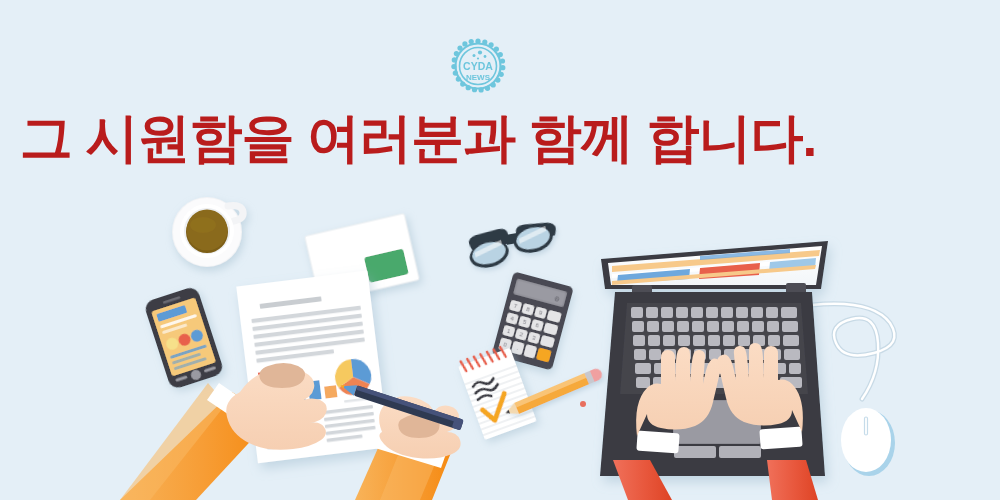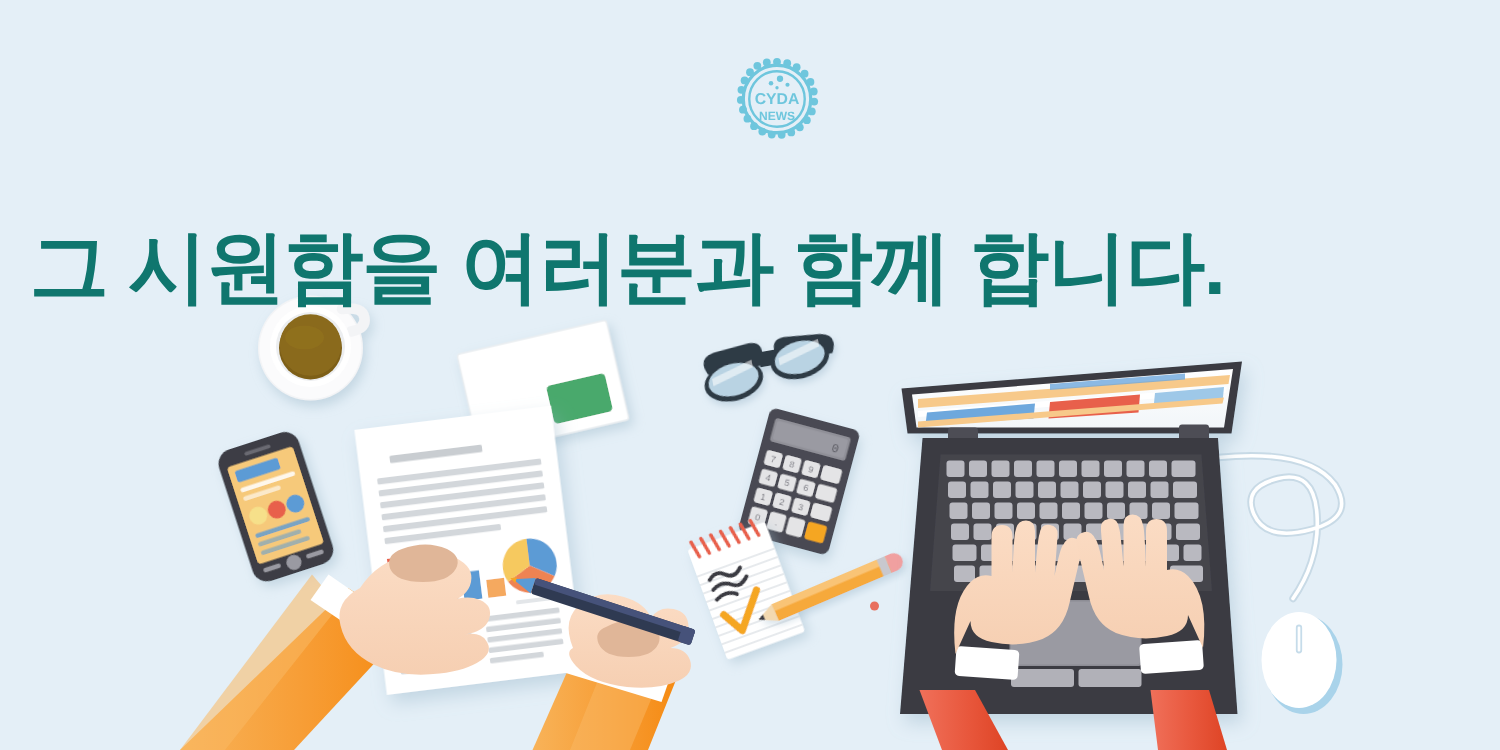--- a/index.html
+++ b/index.html
@@ -22,21 +22,20 @@
   .brand-row {
     position: absolute;
     top: 36px;
     left: 0;
     width: 956px;
     height: 62px;
     display: flex;
     align-items: center;
     justify-content: center;
     gap: 16px;
-    padding-left: 40px;
   }
   .badge {
     position: relative;
     width: 58px;
     height: 58px;
     flex: 0 0 auto;
   }
   .badge svg { display: block; width: 58px; height: 58px; }
   .brand-name {
     font-size: 41px;
@@ -47,24 +46,23 @@
     white-space: nowrap;
   }
   .headline {
     position: absolute;
     top: 103px;
     left: 0;
     width: 836px;
     text-align: center;
     font-size: 53px;
     font-weight: bold;
-    color: #0f766e;
+    color: #b91c1c;
     letter-spacing: -1px;
     white-space: nowrap;
-    margin-top: 40px;
   }
 
   
   .scene {
     position: absolute;
     left: 0;
     top: 0;
     width: 1000px;
     height: 500px;
   }

